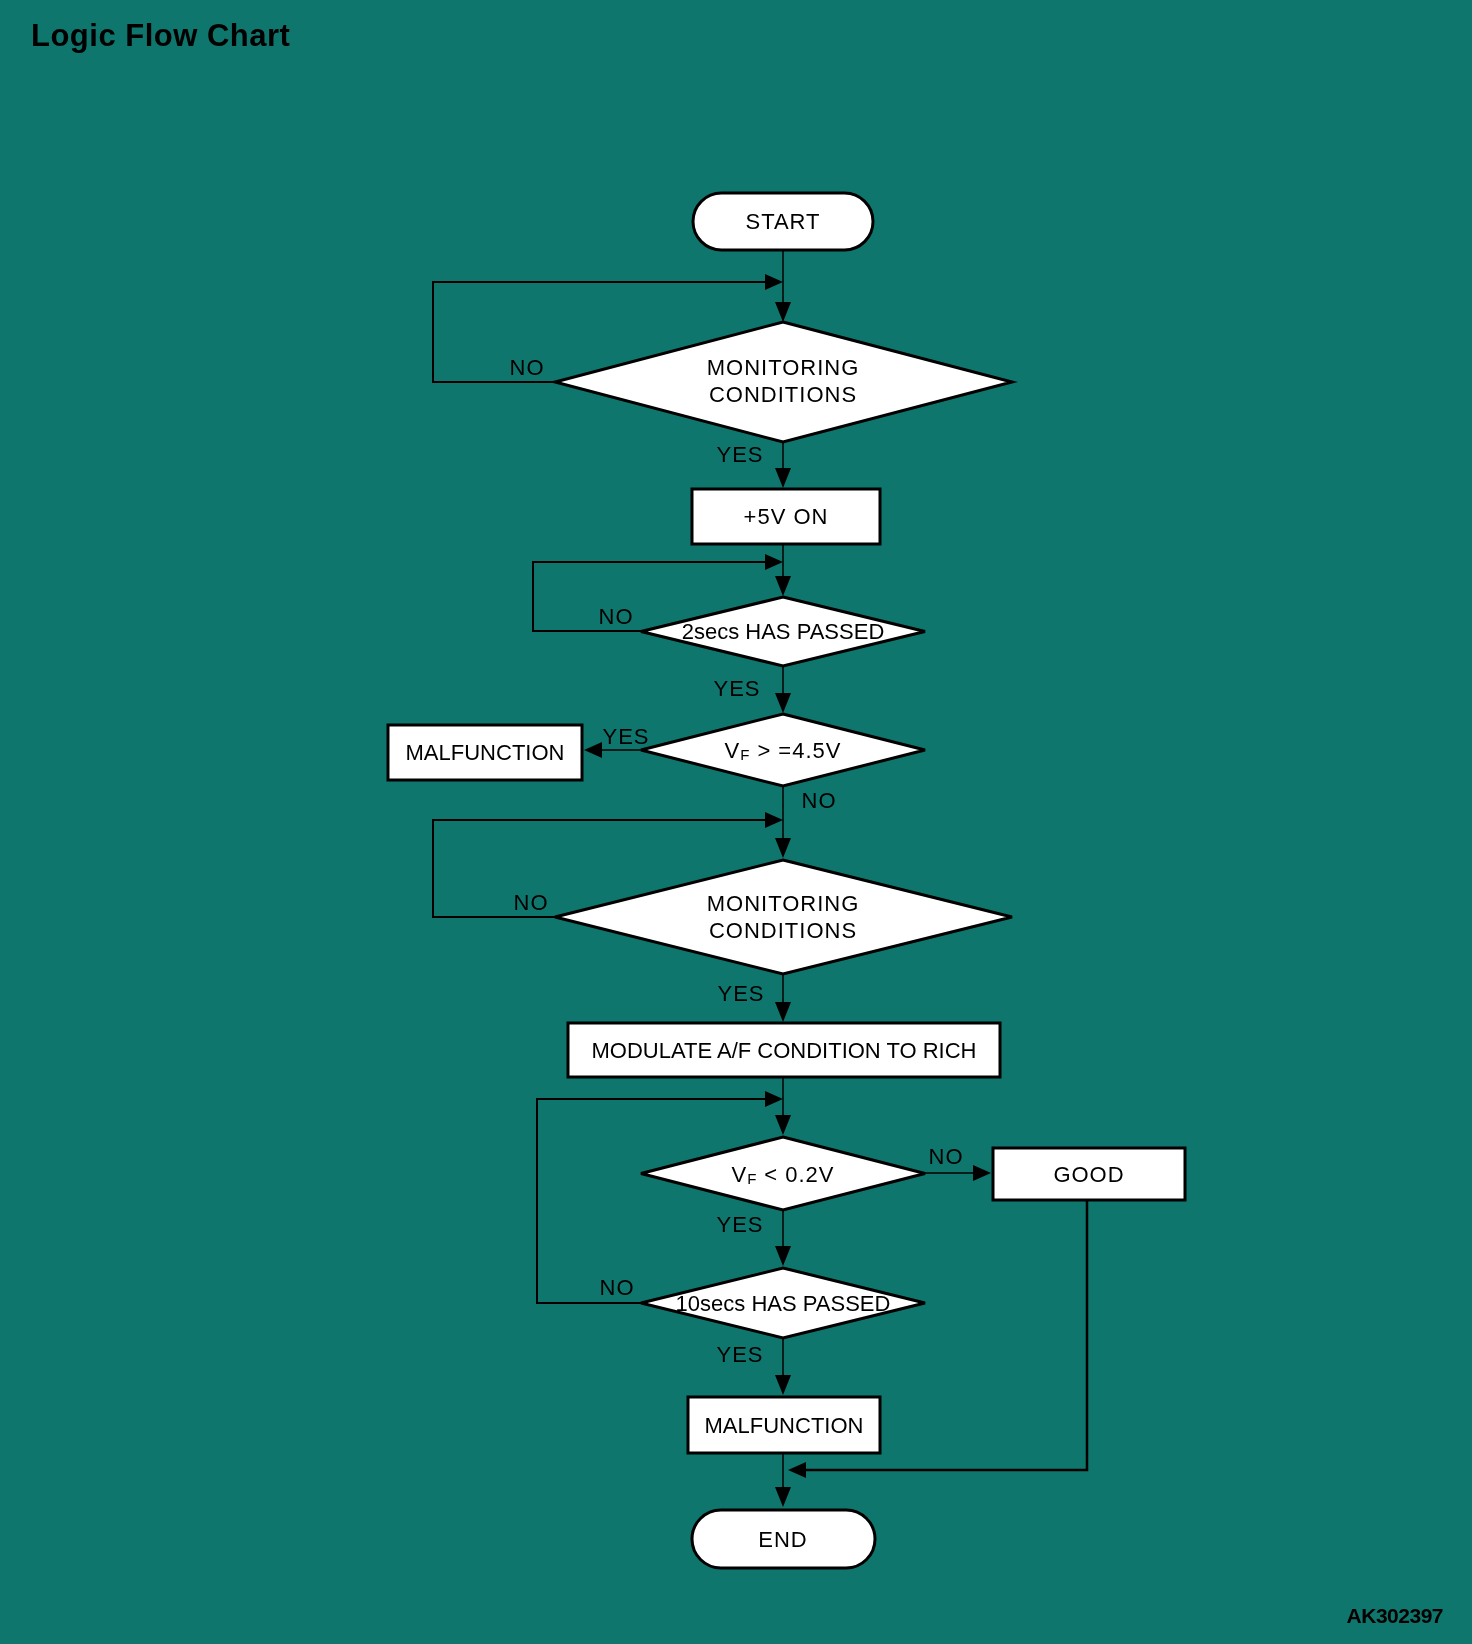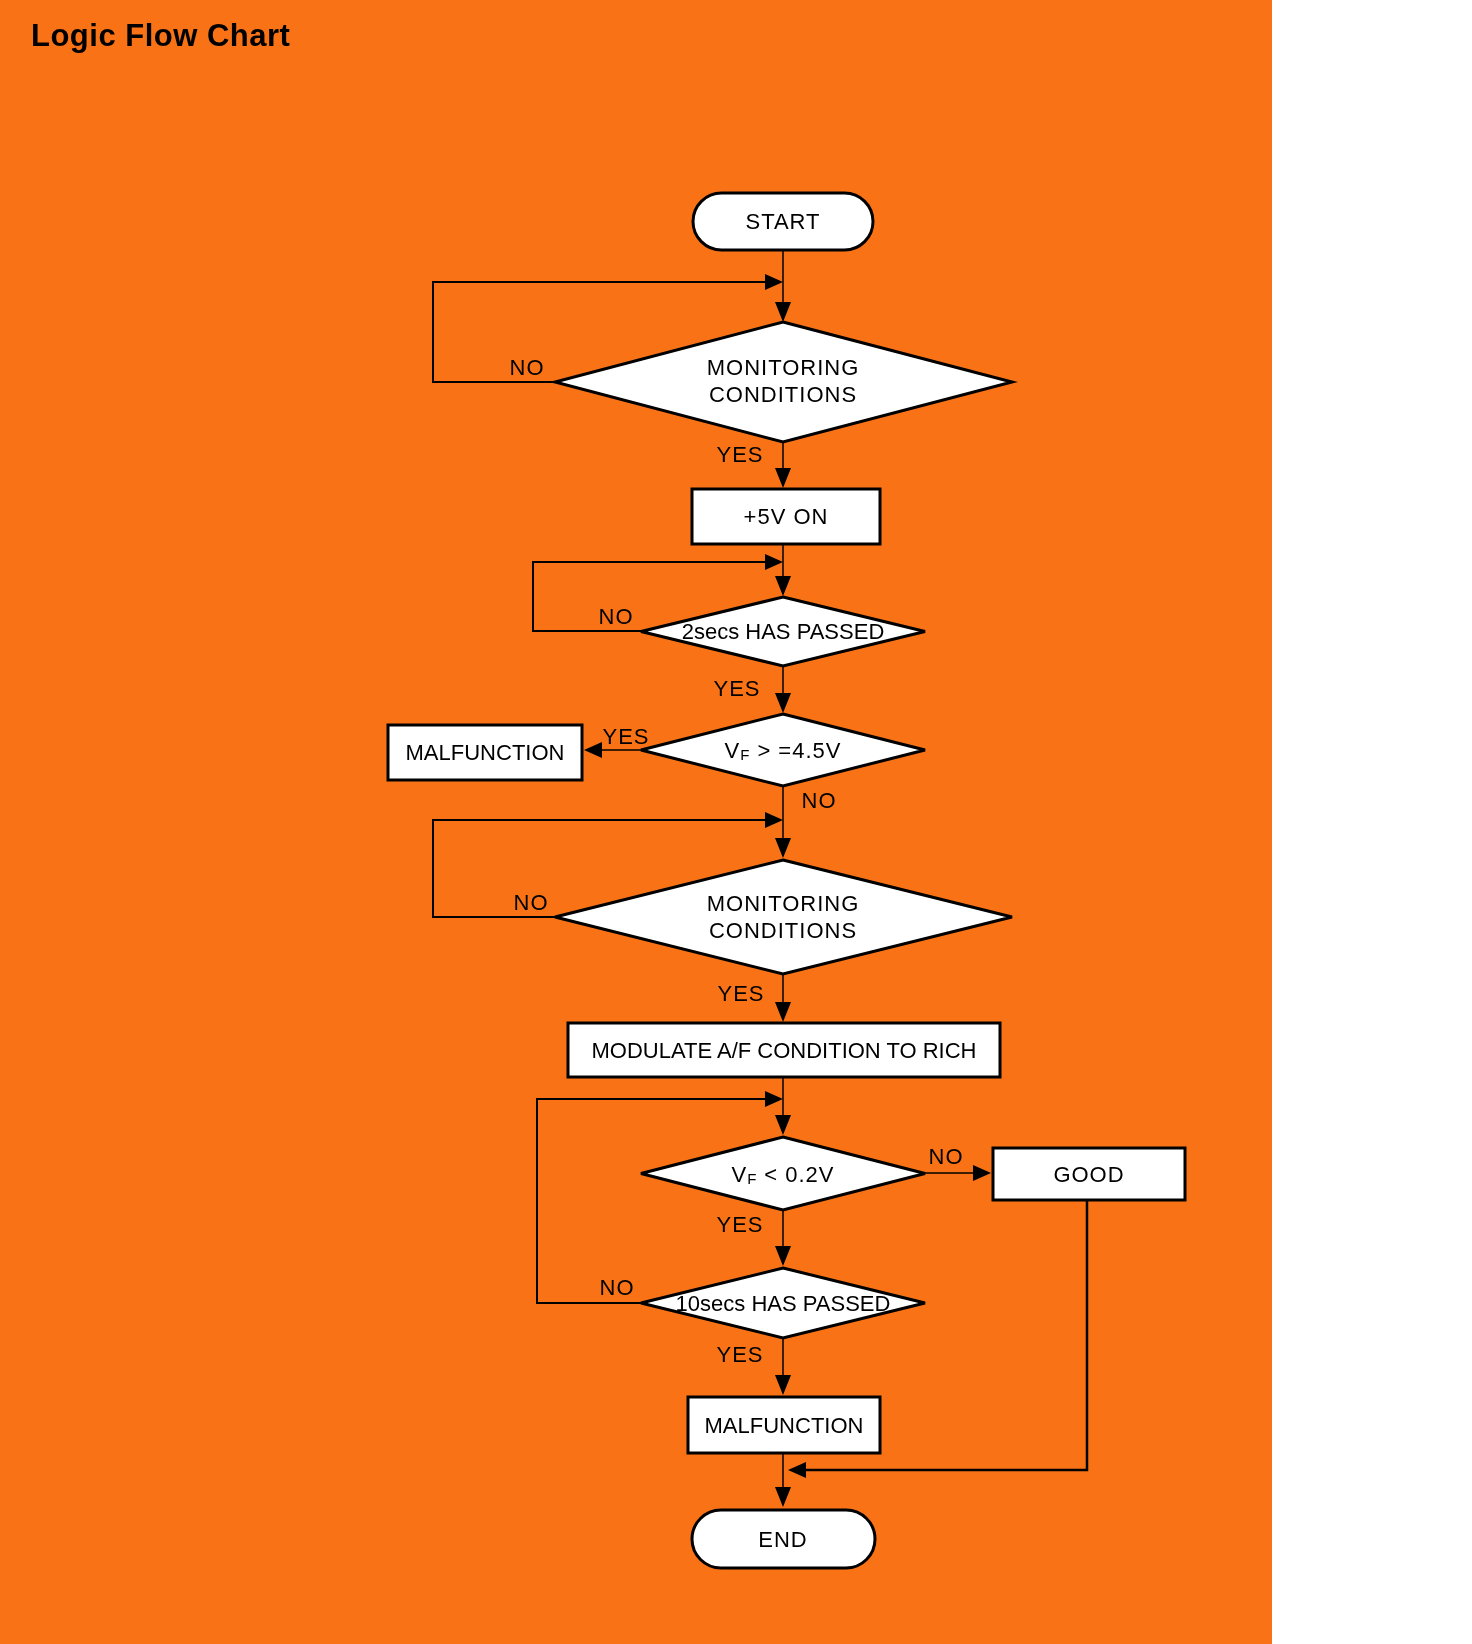--- a/index.html
+++ b/index.html
@@ -1,16 +1,16 @@
 <!DOCTYPE html>
 <html><head>
 <meta charset="utf-8">
 <style>
   html,body{margin:0;padding:0;background:#ffffff;}
-  .page{position:relative;width:1272px;height:1644px;background:#f97316;overflow:hidden;text-align:right;}
+  .page{position:relative;width:1472px;height:1644px;background:#0f766e;overflow:hidden;text-align:right;}
   svg{display:block;}
   text{font-family:"Liberation Sans","DejaVu Sans",sans-serif;fill:#000000;}
   .title{font-size:31px;font-weight:bold;letter-spacing:0.5px;}
   .node-label{font-size:22px;text-anchor:middle;letter-spacing:1px;}
   .tight{letter-spacing:0px;}
   .sub{font-size:15px;}
   .edge-label{font-size:22px;text-anchor:middle;letter-spacing:1px;}
   .fig-code{font-size:21px;font-weight:bold;text-anchor:end;letter-spacing:-0.5px;}
   .shape{fill:#ffffff;stroke:#000000;stroke-width:3;}
   .edge{stroke:#000000;stroke-width:1.5;fill:none;}

